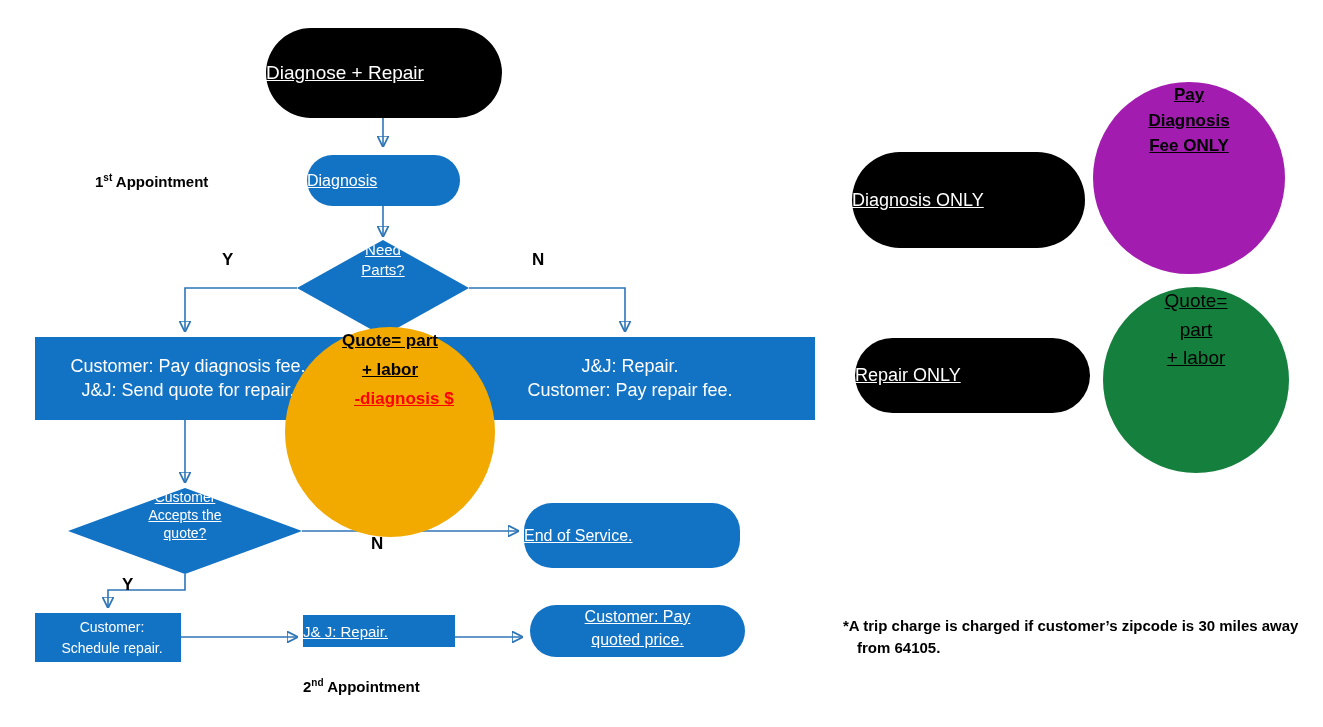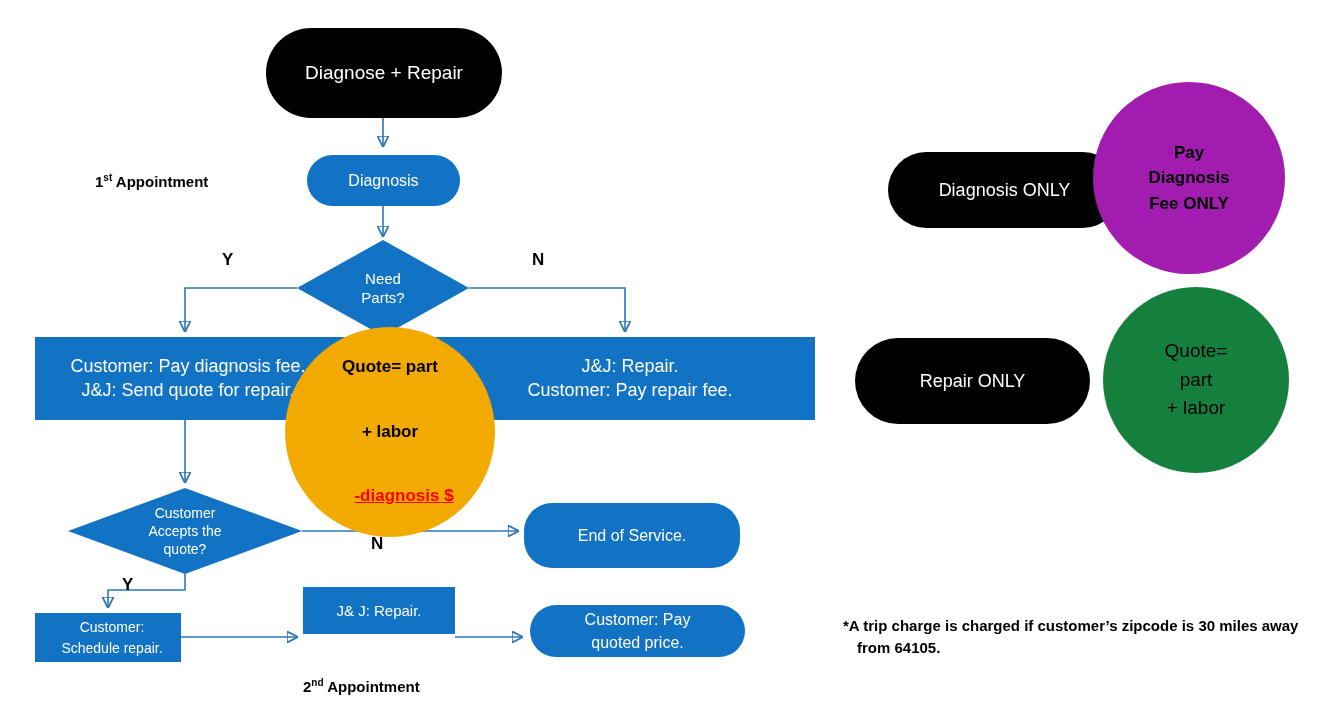--- a/index.html
+++ b/index.html
@@ -1,21 +1,21 @@
 <!DOCTYPE html>
 <html><head>
 <meta charset="utf-8">
 <style>
   html,body{margin:0;padding:0;background:#fff;}
   #canvas{
     position:relative;width:1323px;height:727px;background:#ffffff;
     font-family:"Liberation Sans",sans-serif;color:#000;overflow:hidden;
   }
   .abs{position:absolute;}
-  .flexc{display:flex;align-items:center;justify-content:center;text-align:center;}
+  .flexc{display:flex;align-items:center;text-align:center;text-decoration:underline;}
   .col{flex-direction:column;}
   .blue{background:#1272C4;color:#fff;}
   .blackpill{background:#000;color:#fff;border-radius:999px;}
   .diamond{clip-path:polygon(50% 0,100% 50%,50% 100%,0 50%);} .z2{z-index:2;} .z4{z-index:4;}
   sup{font-size:10px;}
 
   #svg-connectors{position:absolute;left:0;top:0;z-index:1;}
   #svg-connectors path{stroke:#2E75B6;stroke-width:1.6;fill:none;}
 
   #start-node{left:266px;top:28px;width:236px;height:90px;font-size:19px;}
@@ -23,36 +23,36 @@
   #diagnosis-node{left:307px;top:155px;width:153px;height:51px;border-radius:26px;font-size:16px;}
   #need-parts{left:297px;top:240px;width:172px;height:96px;font-size:15px;line-height:1.3;}
   .yn{font-size:17px;font-weight:bold;z-index:4;}
   #label-y1{left:222px;top:250px;}
   #label-n1{left:532px;top:250px;}
   #process-bar{left:35px;top:337px;width:780px;height:83px;}
   .bar-text{top:354px;width:300px;color:#fff;font-size:18px;line-height:24px;text-align:center;z-index:2;}
   #bar-left-text{left:38px;}
   #bar-right-text{left:480px;}
   #quote-circle{left:285px;top:327px;width:210px;height:210px;border-radius:50%;
-    background:#F2A900;font-size:17px;font-weight:bold;line-height:1.7;z-index:3;gap:36px;}
+    background:#F2A900;font-size:17px;font-weight:bold;line-height:1.7;z-index:3;}
   #quote-circle .red-line{color:#FF0000;text-decoration:underline;margin-left:28px;}
   #accepts-diamond{left:68px;top:488px;width:234px;height:86px;font-size:14px;line-height:1.3;}
   #label-n2{left:371px;top:534px;}
   #label-y2{left:122px;top:575px;}
   #end-of-service{left:524px;top:503px;width:216px;height:65px;border-radius:28px;font-size:16px;}
   #schedule-box{left:35px;top:613px;width:146px;height:49px;font-size:14px;line-height:1.5;
     display:flex;flex-direction:column;justify-content:center;padding-left:8px;box-sizing:border-box;text-align:center;}
-  #jj-repair-box{left:303px;top:587px;width:152px;height:47px;font-size:15px;}
+  #jj-repair-box{left:303px;top:615px;width:152px;height:32px;font-size:15px;}
   #pay-quoted{left:530px;top:605px;width:215px;height:52px;border-radius:33px;font-size:16px;line-height:1.45;}
   #appt2{left:303px;top:677px;font-size:15px;font-weight:bold;}
 
-  #diagnosis-only-pill{left:888px;top:152px;width:233px;height:76px;font-size:18px;}
+  #diagnosis-only-pill{left:852px;top:152px;width:233px;height:96px;font-size:18px;}
   #pay-diagnosis-circle{left:1093px;top:82px;width:192px;height:192px;border-radius:50%;
     background:#a21caf;font-size:17px;font-weight:bold;line-height:1.5;}
-  #repair-only-pill{left:855px;top:338px;width:235px;height:86px;font-size:18px;}
+  #repair-only-pill{left:855px;top:338px;width:235px;height:75px;font-size:18px;}
   #quote-green-circle{left:1103px;top:287px;width:186px;height:186px;border-radius:50%;
     background:#15803d;font-size:19px;line-height:1.5;}
   #footnote{left:843px;top:615px;width:462px;font-size:15px;font-weight:bold;line-height:1.45;}
   #footnote .l2{padding-left:14px;}
 </style>
 </head>
 <body>
 
 <div id="canvas">
 

